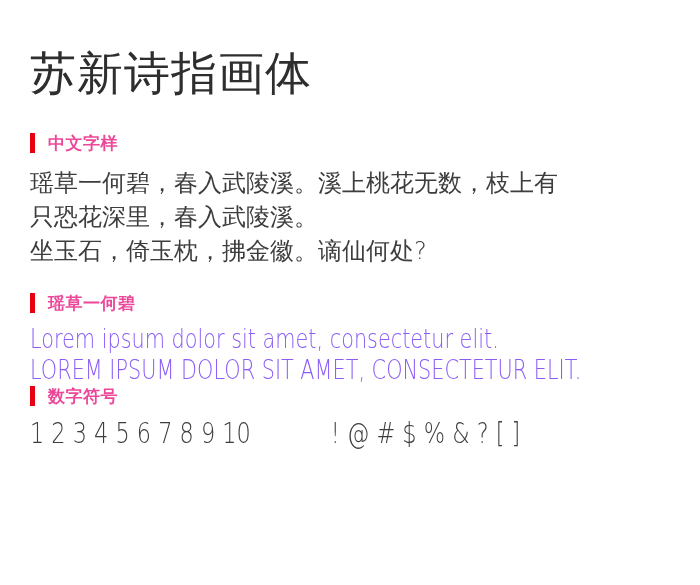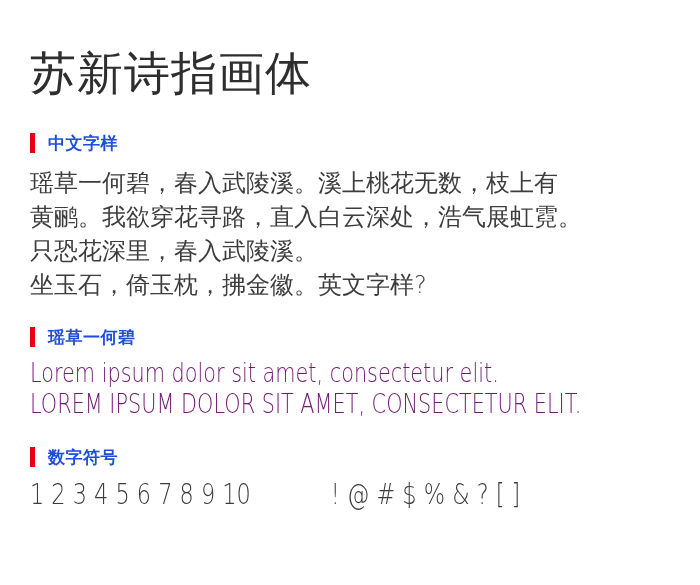--- a/index.html
+++ b/index.html
@@ -26,47 +26,47 @@
     letter-spacing: 1px;
     white-space: nowrap;
   }
   .section-header {
     display: flex;
     align-items: center;
     height: 20px;
   }
   .sec-chinese .section-header { margin-top: 33px; }
   .sec-english .section-header { margin-top: 25px; }
-  .sec-numerals .section-header { margin-top: 27px; }
+  .sec-numerals .section-header { }
   .accent-bar {
     width: 5px;
     height: 20px;
     background: var(--accent, #e60012);
     margin-right: 13px;
     flex: 0 0 auto;
   }
   .section-label {
     font-size: 17px;
     font-weight: bold;
-    color: #1d4ed8;
+    color: #ec4899;
     letter-spacing: 0.5px;
   }
   .cn-sample {
     margin-top: 13px;
     font-size: 24px;
     line-height: 34px;
     color: #3d3d3d;
     font-weight: 300;
   }
   .cn-sample .sample-line { white-space: nowrap; }
   .en-sample {
     margin-top: 11px;
     font-size: 26px;
     line-height: 31px;
-    color: #701a75;
+    color: #8b5cf6;
     font-weight: 300;
   }
   .en-sample .sample-line {
     white-space: nowrap;
     transform: scaleX(0.8);
     transform-origin: 0 50%;
   }
   .num-sample {
     margin-top: 13px;
     font-size: 28px;
@@ -87,23 +87,22 @@
 
   <div class="font-title">苏新诗指画体</div>
 
   <div class="sec-chinese">
     <div class="section-header">
       <span class="accent-bar"></span>
       <span class="section-label">中文字样</span>
     </div>
     <div class="cn-sample">
       <div class="sample-line">瑶草一何碧，春入武陵溪。溪上桃花无数，枝上有</div>
-      <div class="sample-line">黄鹂。我欲穿花寻路，直入白云深处，浩气展虹霓。</div>
       <div class="sample-line">只恐花深里，春入武陵溪。</div>
-      <div class="sample-line">坐玉石，倚玉枕，拂金徽。英文字样?</div>
+      <div class="sample-line">坐玉石，倚玉枕，拂金徽。谪仙何处?</div>
     </div>
   </div>
 
   <div class="sec-english">
     <div class="section-header">
       <span class="accent-bar"></span>
       <span class="section-label">瑶草一何碧</span>
     </div>
     <div class="en-sample">
       <div class="sample-line">Lorem ipsum dolor sit amet, consectetur  elit.</div>

